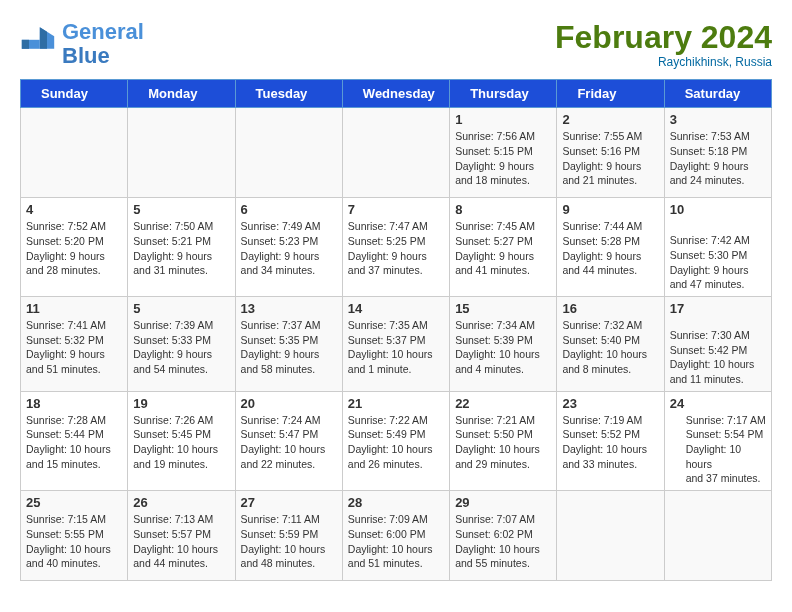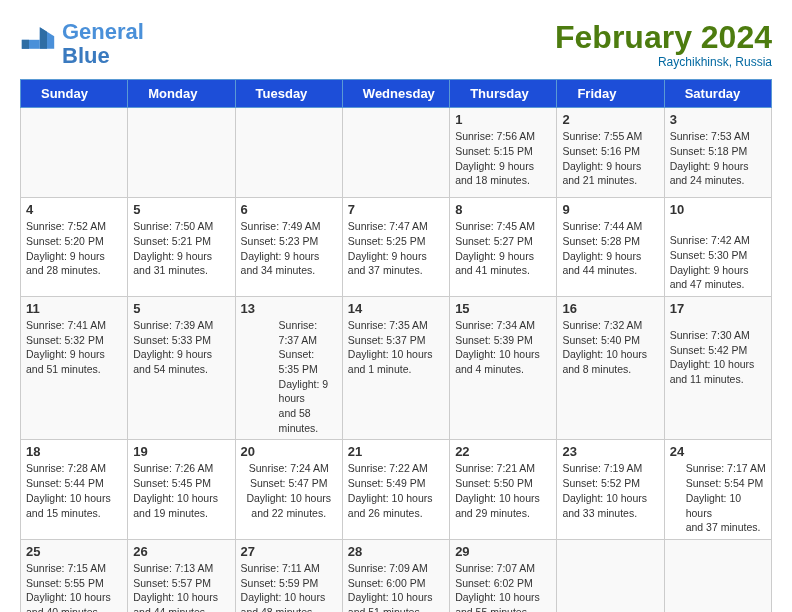--- a/index.html
+++ b/index.html
@@ -213,21 +213,21 @@
         </td>
         <td>
           <span class="day-number">5</span>
           <div class="cell-content" style="white-space: pre-line;">Sunrise: 7:39 AM
 Sunset: 5:33 PM
 Daylight: 9 hours
 and 54 minutes.</div>
         </td>
         <td>
           <span class="day-number">13</span>
-          <div class="cell-content" style="white-space: pre-line; margin-left: 38px;">Sunrise: 7:37 AM
+          <div class="cell-content" style="white-space: pre-line;">Sunrise: 7:37 AM
 Sunset: 5:35 PM
 Daylight: 9 hours
 and 58 minutes.</div>
         </td>
         <td>
           <span class="day-number">14</span>
           <div class="cell-content" style="white-space: pre-line;">Sunrise: 7:35 AM
 Sunset: 5:37 PM
 Daylight: 10 hours
 and 1 minute.</div>
@@ -264,21 +264,21 @@
         </td>
         <td>
           <span class="day-number">19</span>
           <div class="cell-content" style="white-space: pre-line;">Sunrise: 7:26 AM
 Sunset: 5:45 PM
 Daylight: 10 hours
 and 19 minutes.</div>
         </td>
         <td>
           <span class="day-number">20</span>
-          <div class="cell-content" style="white-space: pre-line; text-align: center;">Sunrise: 7:24 AM
+          <div class="cell-content" style="white-space: pre-line;">Sunrise: 7:24 AM
 Sunset: 5:47 PM
 Daylight: 10 hours
 and 22 minutes.</div>
         </td>
         <td>
           <span class="day-number">21</span>
           <div class="cell-content" style="white-space: pre-line;">Sunrise: 7:22 AM
 Sunset: 5:49 PM
 Daylight: 10 hours
 and 26 minutes.</div>

